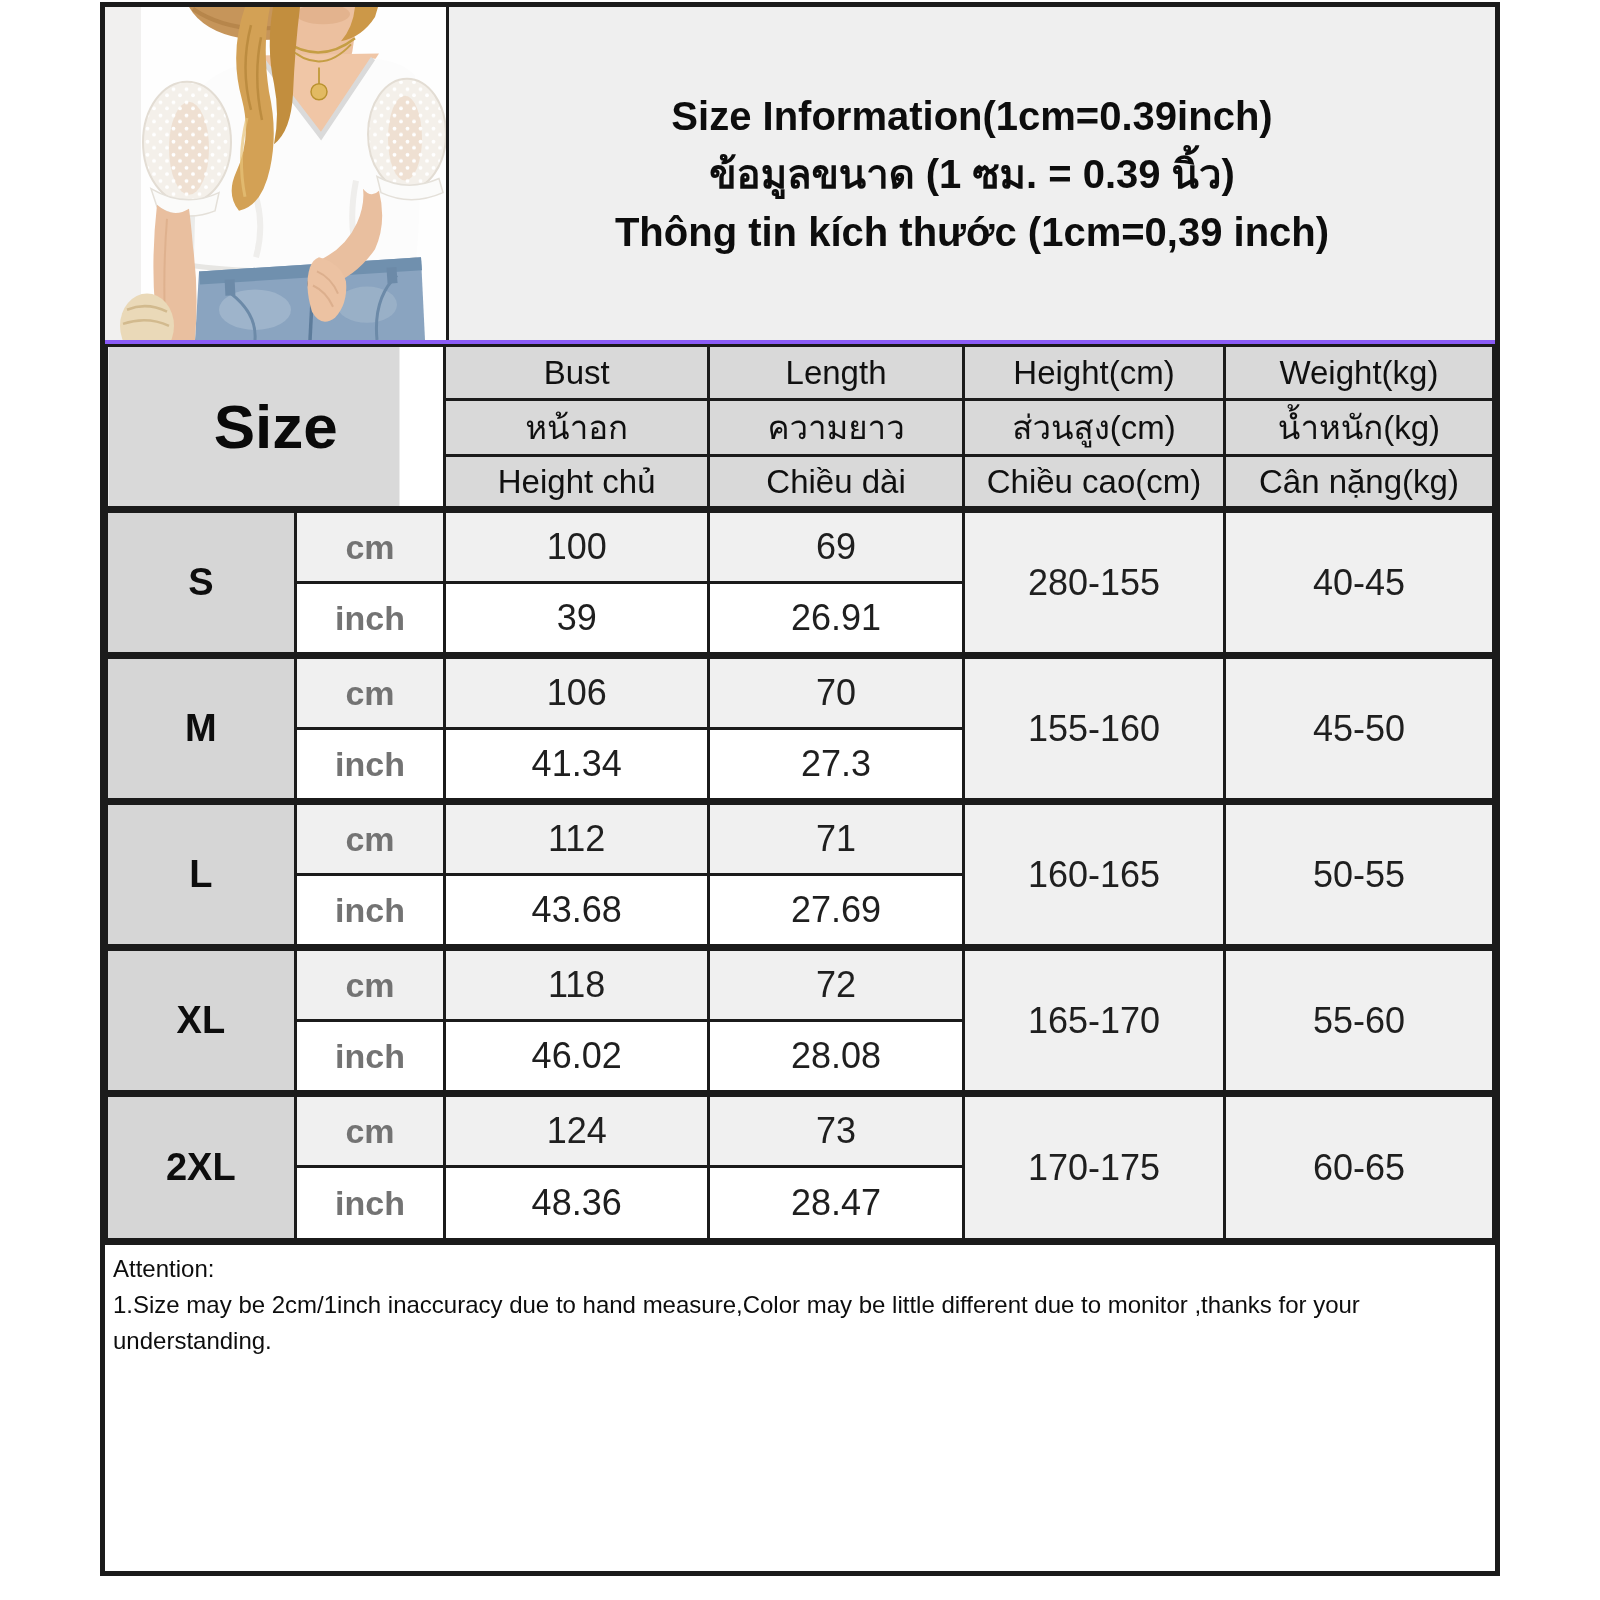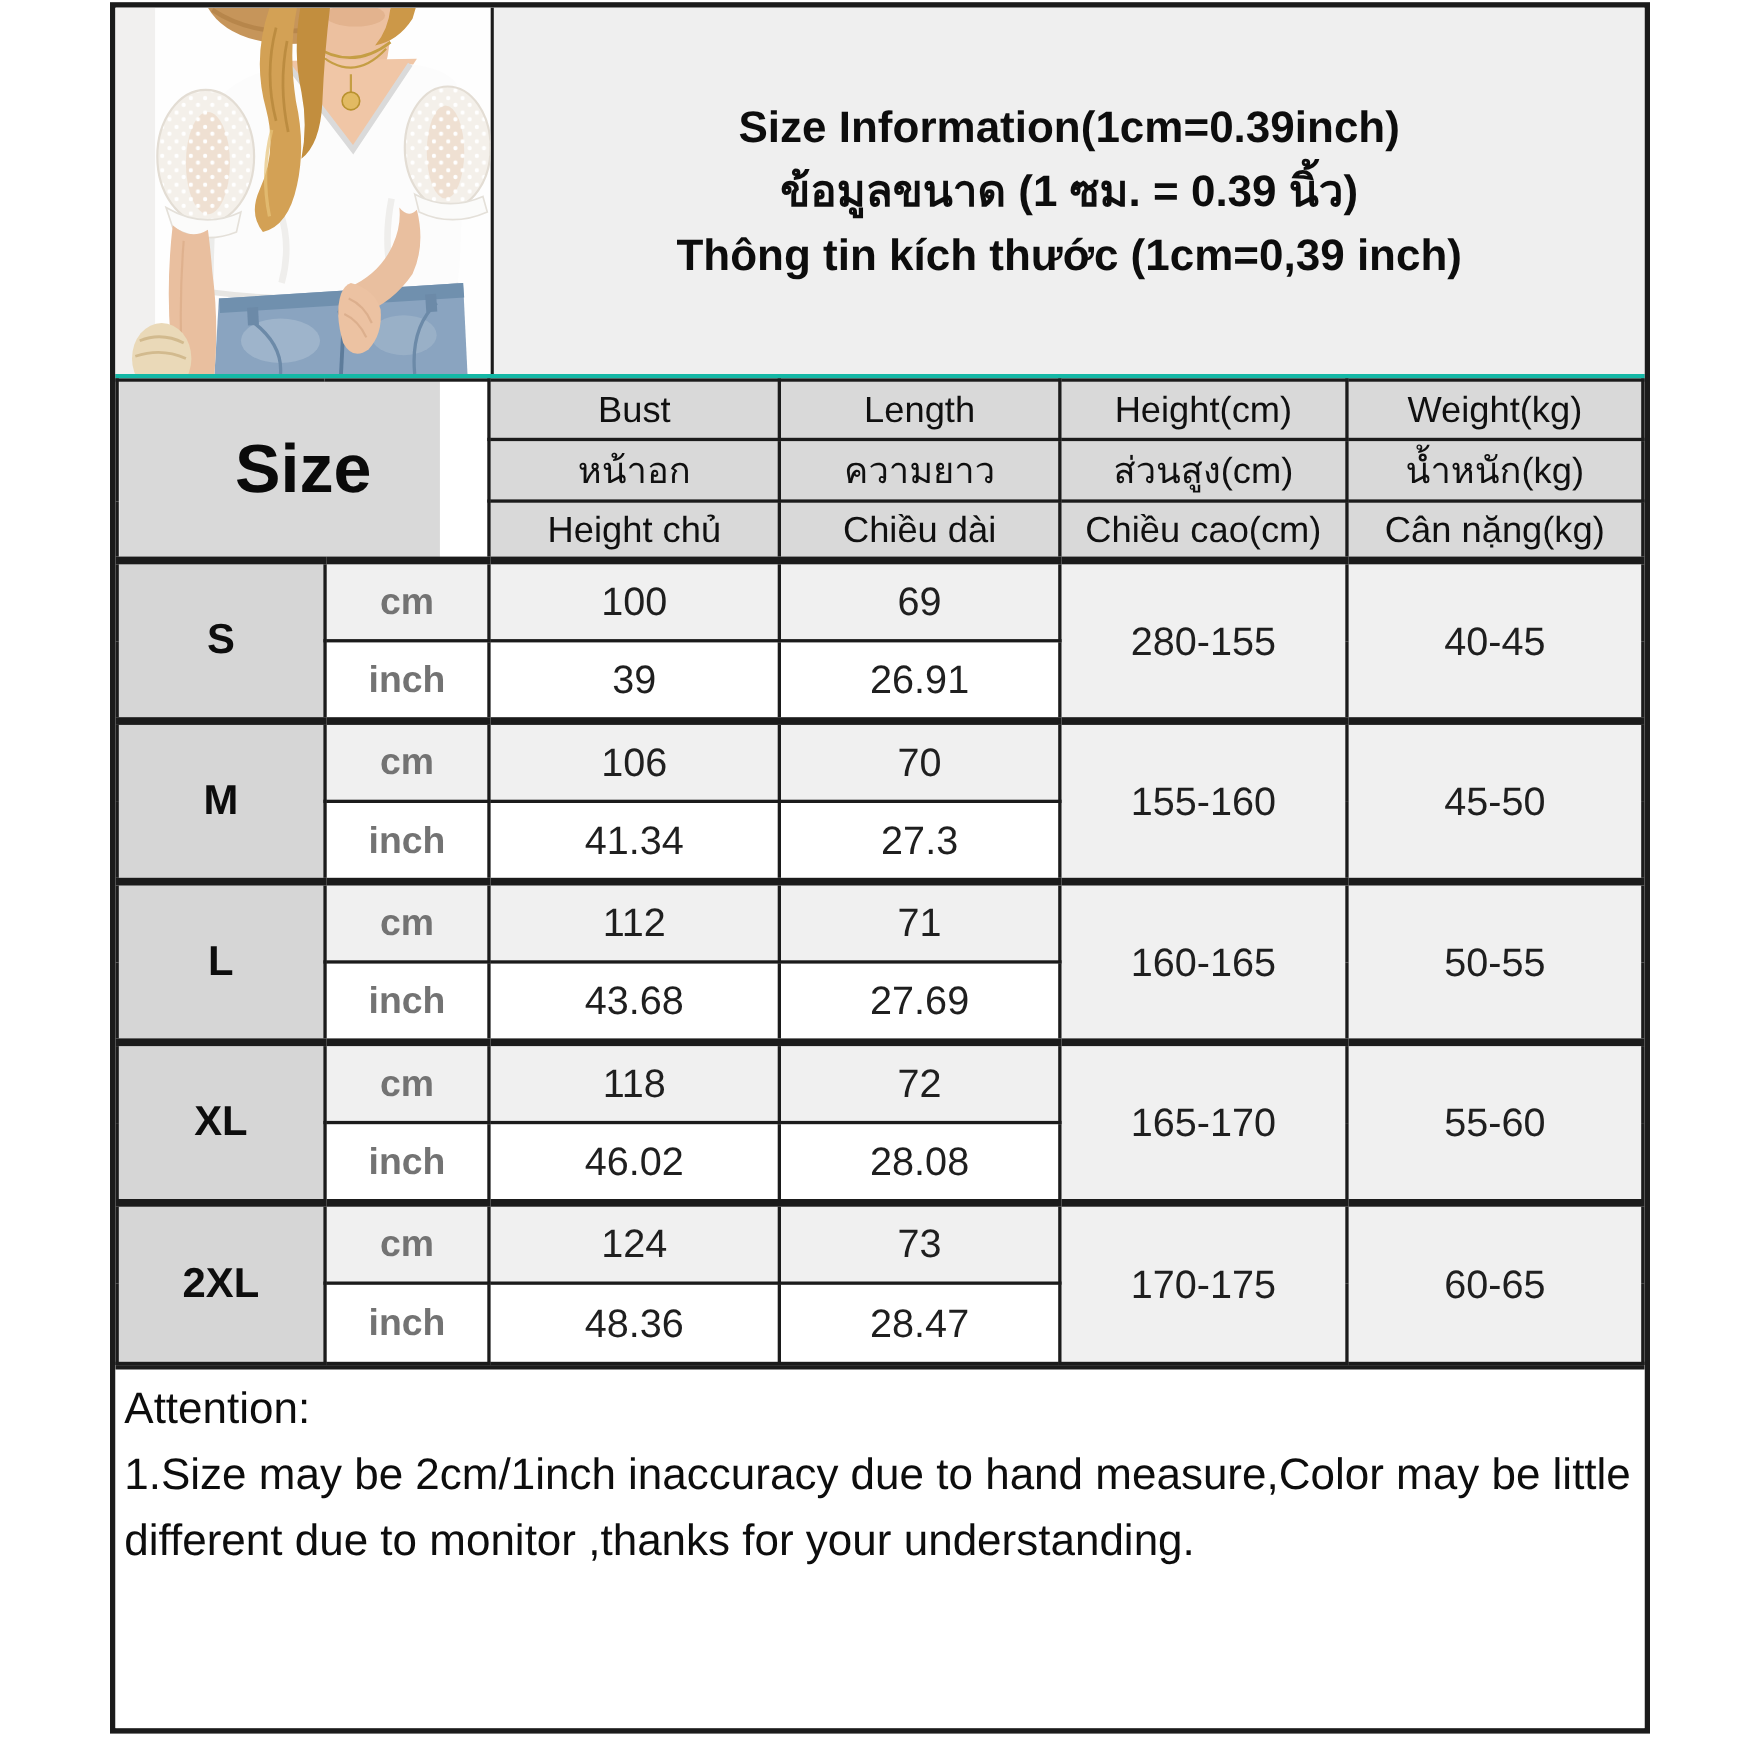--- a/index.html
+++ b/index.html
@@ -12,21 +12,21 @@
   }
   .frame {
     position: absolute;
     left: 100px; top: 2px;
     width: 1390px;
     border: 5px solid #1b1b1b;
     background: #ffffff;
     box-sizing: content-box;
   }
   
-  .top-section { display: flex; height: 333px; border-bottom: 4px solid #14b8a6; }
+  .top-section { display: flex; height: 333px; border-bottom: 4px solid #8b5cf6; }
   .photo-cell {
     flex: 0 0 341px; width: 341px;
     border-right: 3px solid #1b1b1b;
     background: #ffffff; overflow: hidden;
   }
   .photo-cell svg { display: block; width: 100%; height: 100%; }
   .title-cell {
     flex: 1; background: #efefef;
     display: flex; flex-direction: column;
     justify-content: center; align-items: center;
@@ -54,21 +54,21 @@
   td.size-label { font-weight: bold; font-size: 38px; color: #0d0d0d; }
   td.unit-cell { font-weight: bold; font-size: 34px; color: #737373; }
   tbody tr.group-start td { border-top: 7px solid #1b1b1b; }
   
   .attention {
     border-top: 4px solid #1b1b1b;
     height: 330px; box-sizing: border-box;
     background: #ffffff;
     padding: 6px 12px 0 8px;
   }
-  .attention div { font-size: 40px; color: #0d0d0d; line-height: 1.5; }
+  .attention div { font-size: 24px; color: #0d0d0d; line-height: 1.5; }
 </style>
 </head>
 <body>
 
 <div class="frame">
 
   <div class="top-section">
     <div class="photo-cell">
 
       <svg viewBox="0 0 341 330" preserveAspectRatio="none">

